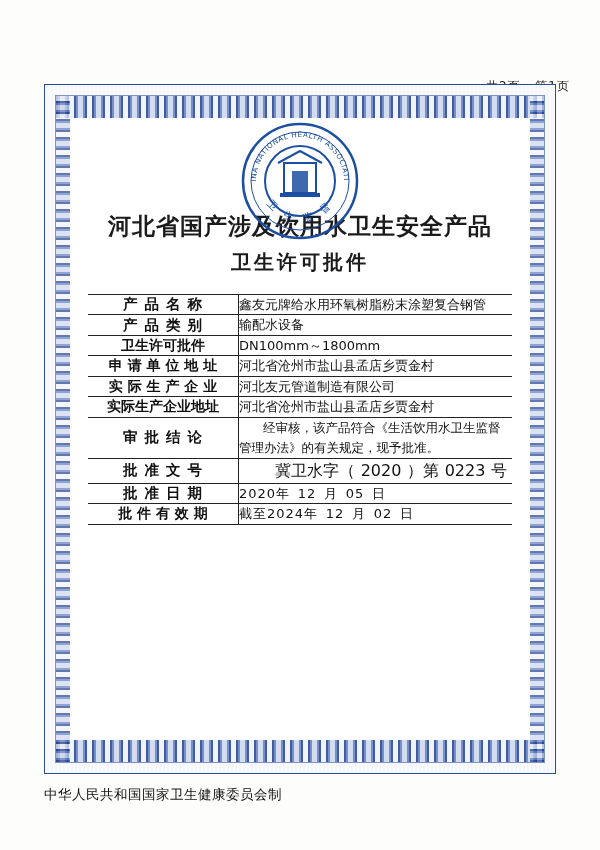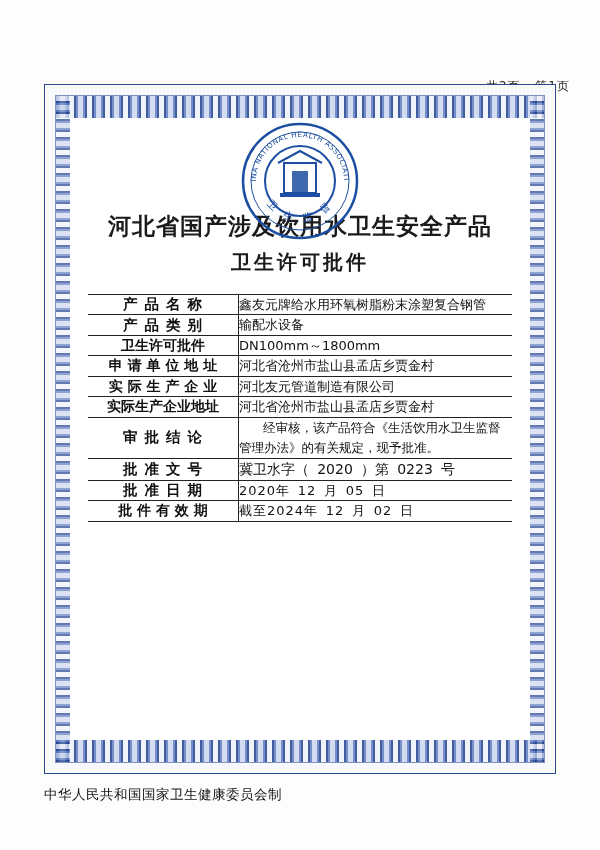--- a/index.html
+++ b/index.html
@@ -160,21 +160,21 @@
     padding: 9px 6px 9px 10px;
     border-left: 1px solid #222;
     line-height: 1.5;
   }
 
   .concl {
     font-size: 12.5px;
     line-height: 1.6;
     text-indent: 24px;
   }
-  .docno { white-space: nowrap; font-size: 14px; }
+  .docno { white-space: nowrap; font-size: 16px; margin-left: 36px; }
   .docno .u {
     display: inline-block;
     min-width: 52px;
     text-align: center;
   }
   .dateline { font-size: 13px; letter-spacing: 1px; }
   .dateline .d { display: inline-block; min-width: 34px; text-align: center; }
 
   .footer {
     position: absolute;

